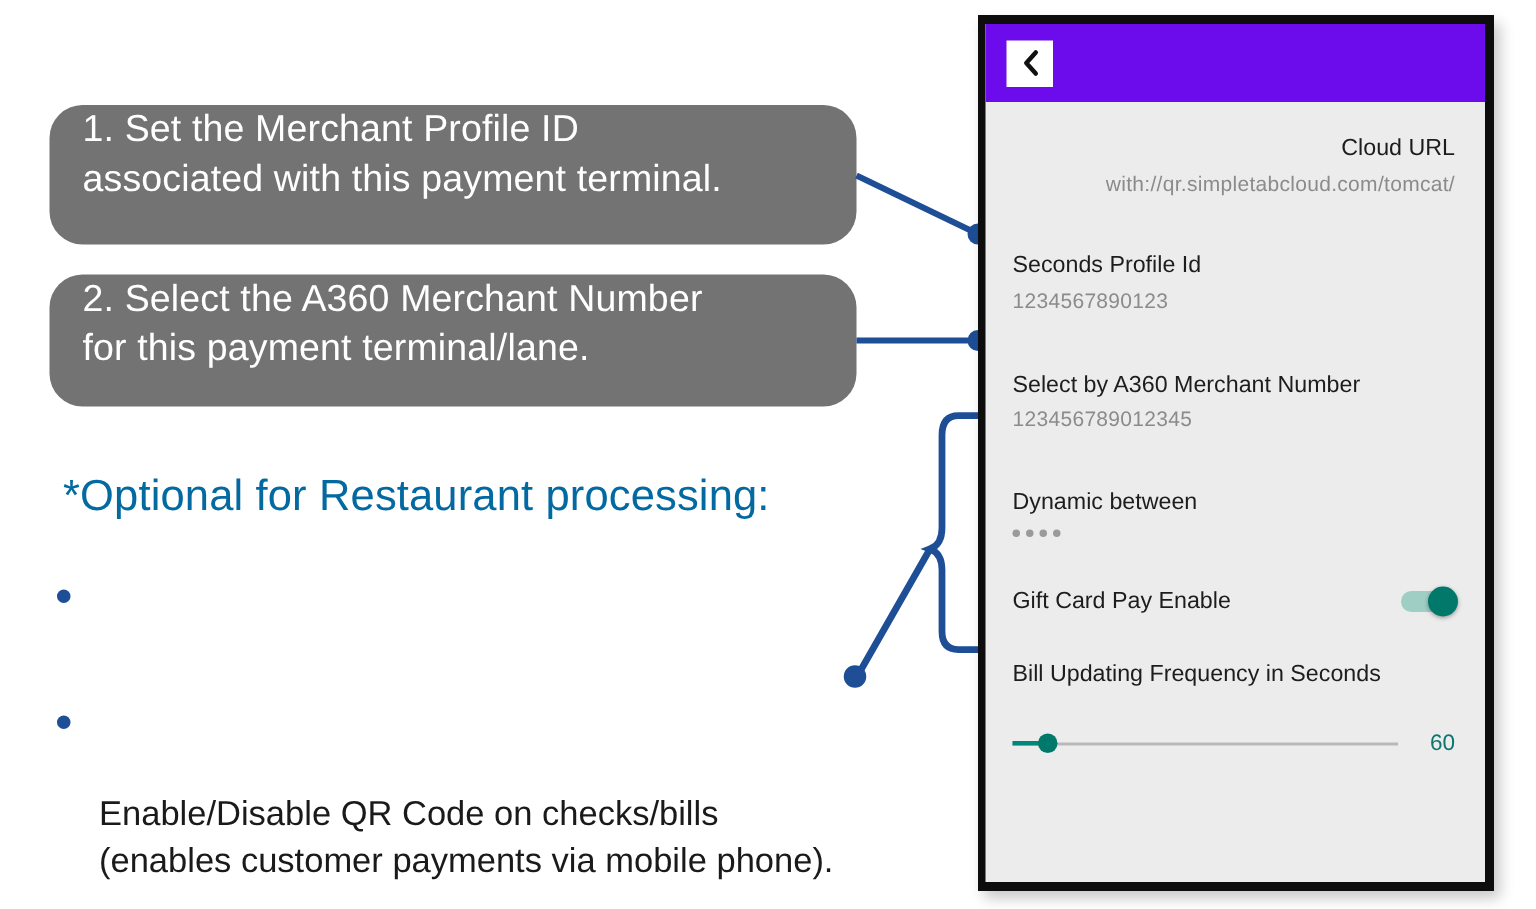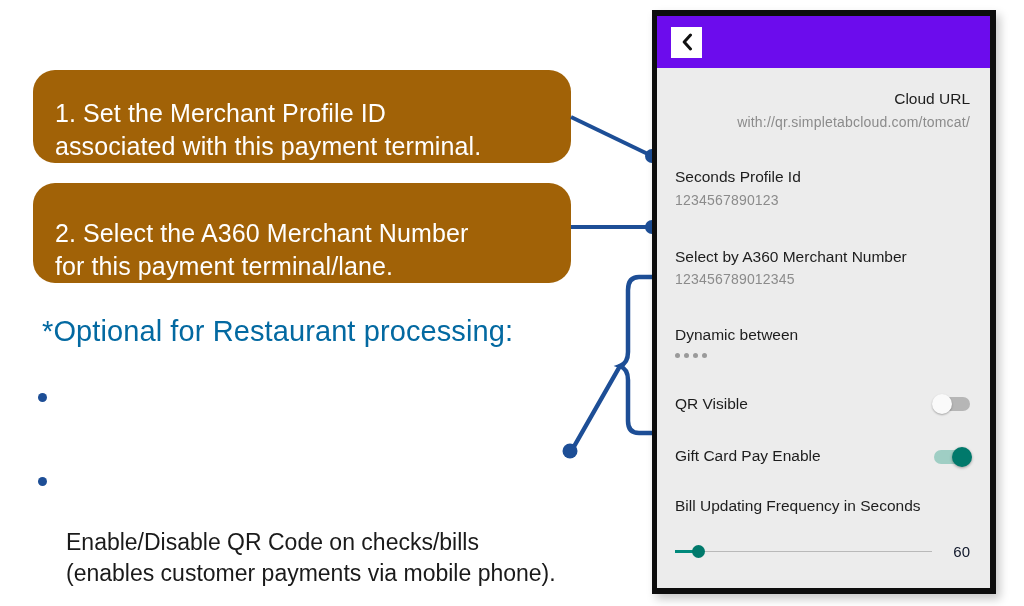--- a/index.html
+++ b/index.html
@@ -12,38 +12,38 @@
     height: 606px;
     position: relative;
     overflow: hidden;
     font-family: "Liberation Sans", sans-serif;
     -webkit-font-smoothing: antialiased;
   }
 
   
   .callout {
     position: absolute;
-    background: #a16207;
+    background: #737373;
     border-radius: 22px;
     color: #ffffff;
     box-sizing: border-box;
     display: flex;
-    align-items: flex-end;
+    align-items: flex-start;
   }
   .callout-text {
     font-size: 25px;
     line-height: 1.32;
     font-weight: 400;
     letter-spacing: 0.1px;
     white-space: pre-line;
     padding-left: 22px;
     text-indent: 0;
   }
   #callout-1 { left: 33px;  top: 70px;  width: 538px; height: 93px; }
-  #callout-2 { left: 33px;  top: 183px; width: 538px; height: 100px; }
+  #callout-2 { left: 33px;  top: 183px; width: 538px; height: 88px; }
 
   
   #optional-heading {
     position: absolute;
     left: 42px;
     top: 315px;
     font-size: 29px;
     color: #0369a1;
     letter-spacing: 0.1px;
     white-space: nowrap;
@@ -221,21 +221,21 @@
     position: absolute;
     left: 9%;
     width: 13px;
     height: 13px;
     margin-left: -6px;
     border-radius: 50%;
     background: #00796b;
   }
   #slider-value {
     font-size: 15px;
-    color: #0f172a;
+    color: #0f766e;
     margin-left: 16px;
     min-width: 22px;
     text-align: right;
   }
 </style>
 </head>
 <body>
 
 <div class="callout" id="callout-1">
   <div class="callout-text">1. Set the Merchant Profile ID
@@ -311,26 +311,20 @@
       <div class="setting-row" id="row-dynamic-password">
         <div class="setting-title">Dynamic between</div>
         <div class="pw-dots">
           <i></i>
           <i></i>
           <i></i>
           <i></i>
         </div>
       </div>
 
-      <div class="setting-row row-flex" id="row-qr-visible">
-        <div class="setting-title">QR Visible</div>
-        <div class="toggle off">
-          <span class="thumb"></span>
-        </div>
-      </div>
 
       <div class="setting-row row-flex" id="row-gift-card">
         <div class="setting-title">Gift Card Pay Enable</div>
         <div class="toggle on">
           <span class="thumb"></span>
         </div>
       </div>
 
       <div class="setting-row" id="row-bill-frequency">
         <div class="setting-title">Bill Updating Frequency in Seconds</div>

